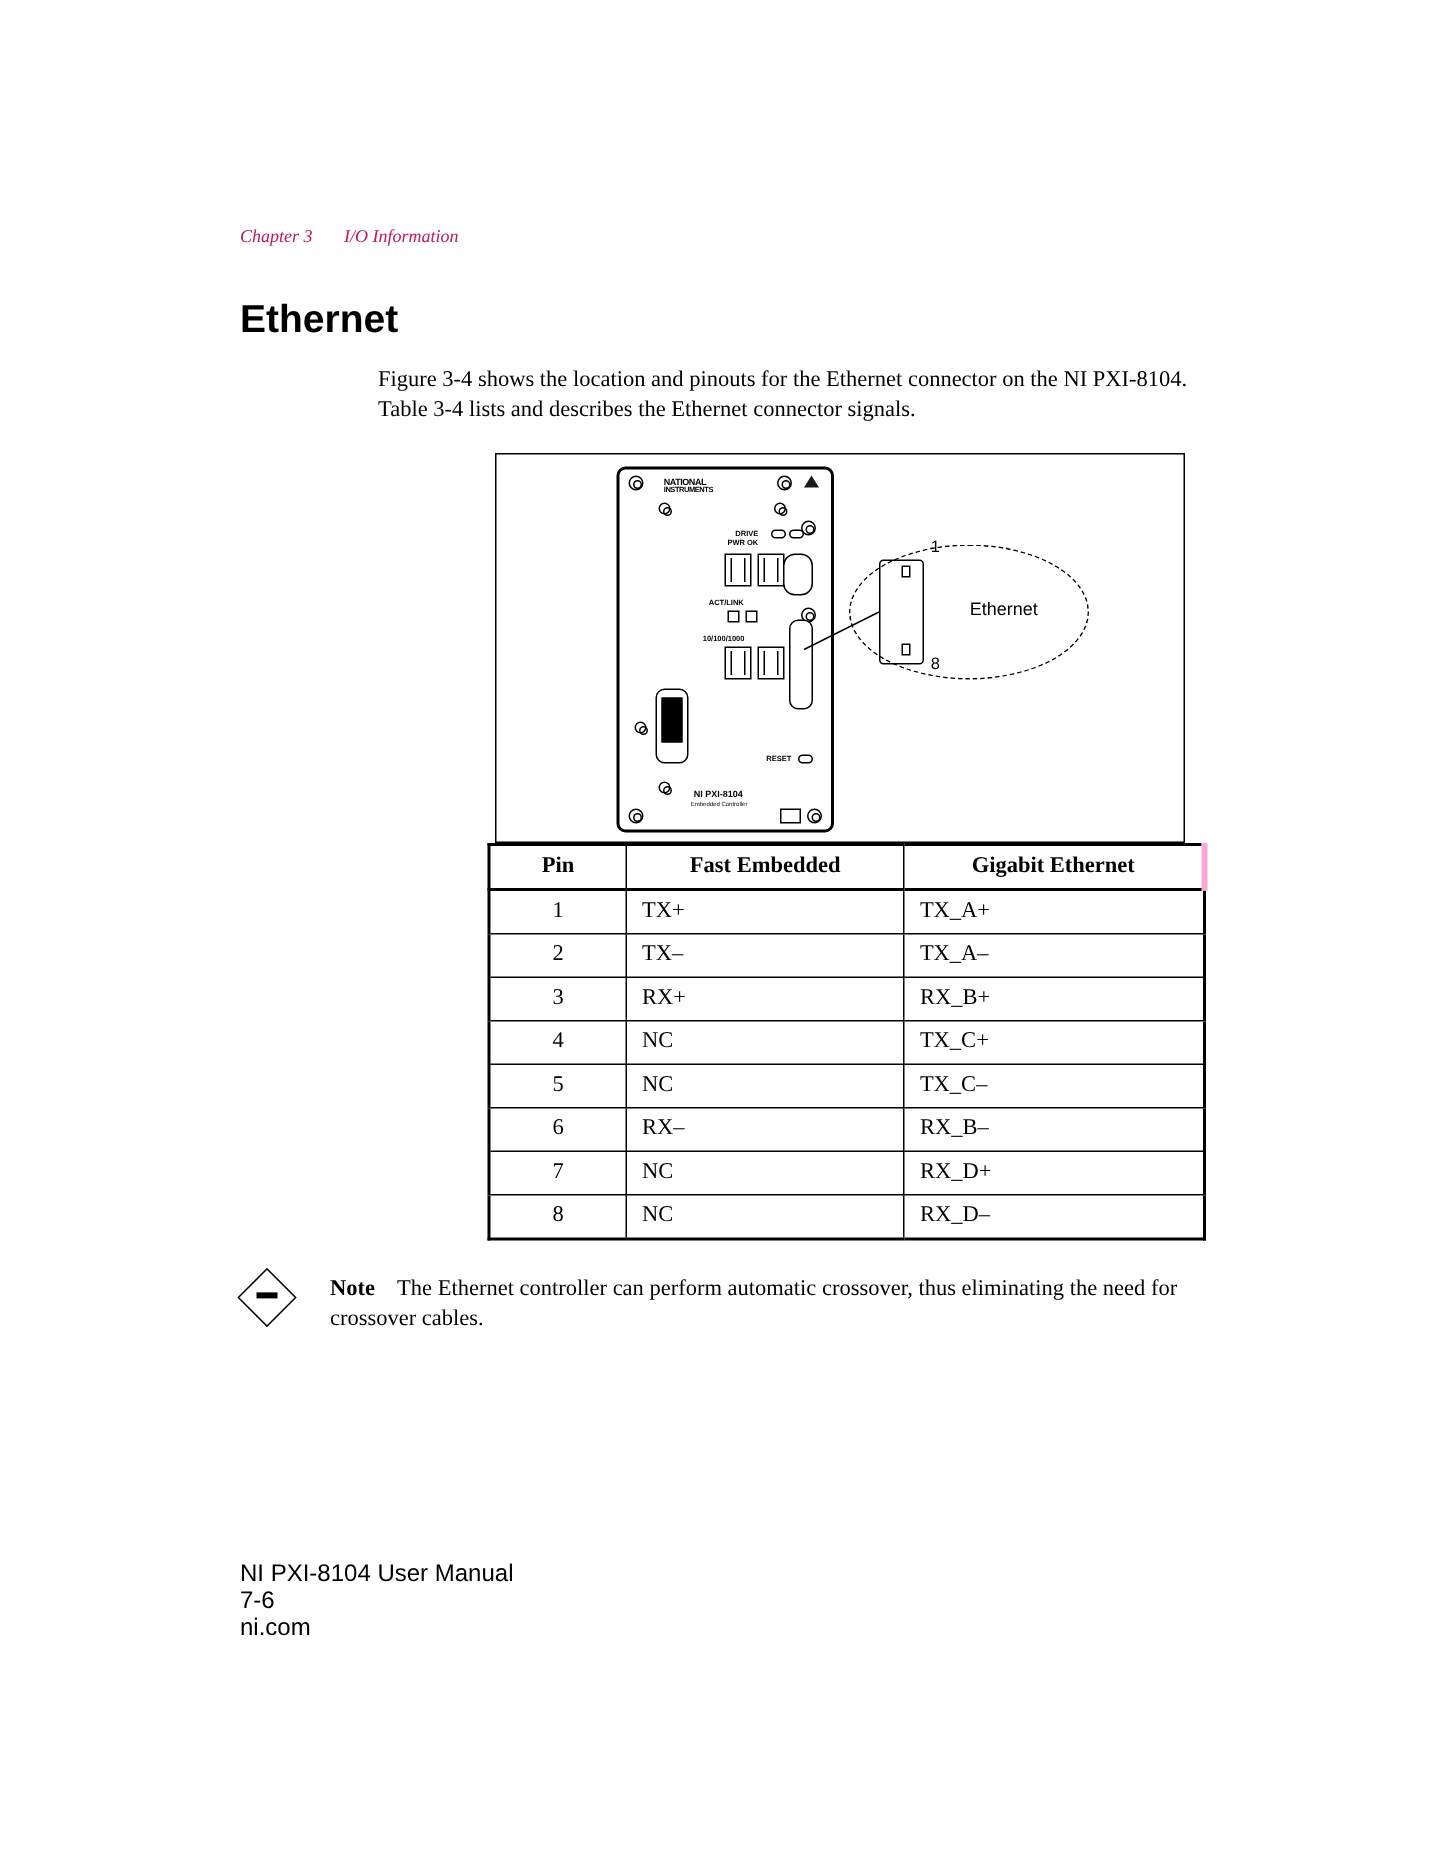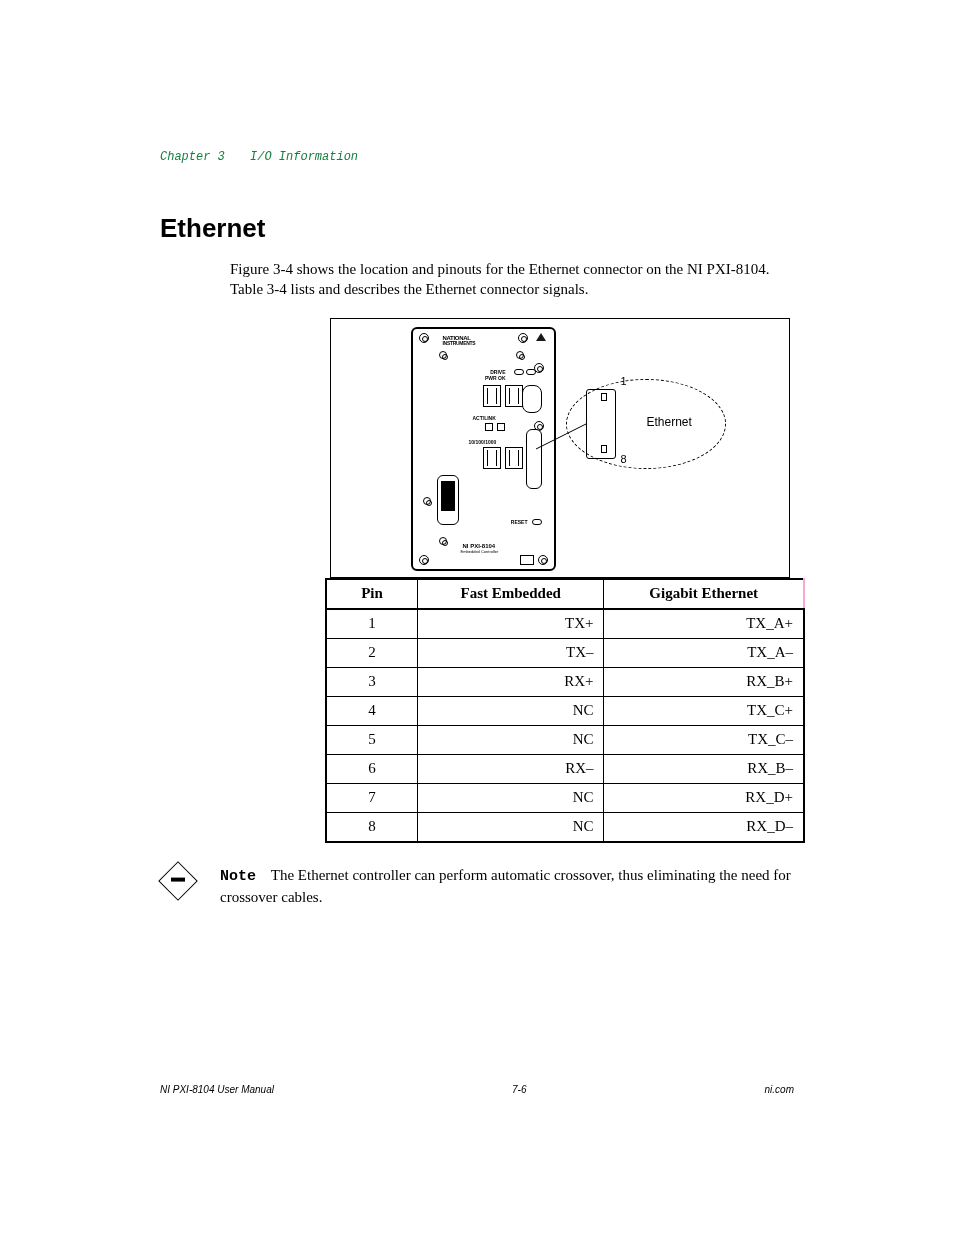--- a/index.html
+++ b/index.html
@@ -11,37 +11,37 @@
     font-size: 15px;
   }
   .page {
     width: 954px;
     height: 1235px;
     position: relative;
     box-sizing: border-box;
     padding: 150px 160px 0 160px;
   }
   .running-head {
-    font-family: Liberation Mono, monospace;
+    font-family: Liberation Serif, serif;
     font-style: italic;
     font-size: 12px;
-    color: #15803d;
-    margin-bottom: 49px;
+    color: #be185d;
+    margin-bottom: 32px;
   }
   .running-head .chap {
     margin-right: 18px;
   }
   h1.section {
     font-family: Arial, Helvetica, sans-serif;
     font-weight: 700;
     font-size: 26px;
     margin: 0 0 12px 0;
   }
   .intro {
-    margin-left: 70px;
+    margin-left: 92px;
     line-height: 1.35;
     font-size: 15px;
   }
   .figure-box {
     margin: 18px auto 0 auto;
     width: 460px;
     height: 260px;
     border: 1px solid #000;
     position: relative;
     box-sizing: border-box;
@@ -162,34 +162,34 @@
   }
   table.signals {
     margin: 0 auto;
     border-collapse: collapse;
     width: 480px;
   }
   table.signals th, table.signals td {
     border: 1px solid #000;
     padding: 5px 10px 6px 10px;
     font-size: 15px;
-    text-align: right;
+    text-align: left;
     vertical-align: middle;
   }
   table.signals thead th {
     border-top: 2px solid #000;
     border-bottom: 2px solid #000;
     font-weight: 700;
     text-align: center;
   }
   table.signals th:first-child {
     border-left: 2px solid #000;
   }
   table.signals th:last-child {
-    border-right: 2px solid #f9a8d4;
+    border-right: 4px solid #f9a8d4;
   }
   table.signals td:first-child {
     text-align: center;
     border-left: 2px solid #000;
     width: 70px;
   }
   table.signals td:last-child {
     border-right: 2px solid #000;
   }
   table.signals tbody tr:last-child td {
@@ -226,32 +226,31 @@
   .note-text {
     flex: 1;
     font-size: 15px;
     line-height: 1.35;
     padding-left: 0;
     margin-left: 0;
     margin-top: 0;
   }
   .note-text .lead {
     font-weight: 700;
-    font-family: Liberation Mono, monospace;
   }
   .footer {
     position: absolute;
     left: 160px;
     right: 160px;
     bottom: 140px;
     display: flex;
     justify-content: space-between;
     font-family: Arial, Helvetica, sans-serif;
-    font-style: italic;
-    font-size: 10px;
+    font-size: 16px;
+    flex-direction: column;
   }
   .content-indent {
     margin-left: 165px;
   }
 </style>
 </head>
 <body>
 
 <div class="page">
 

